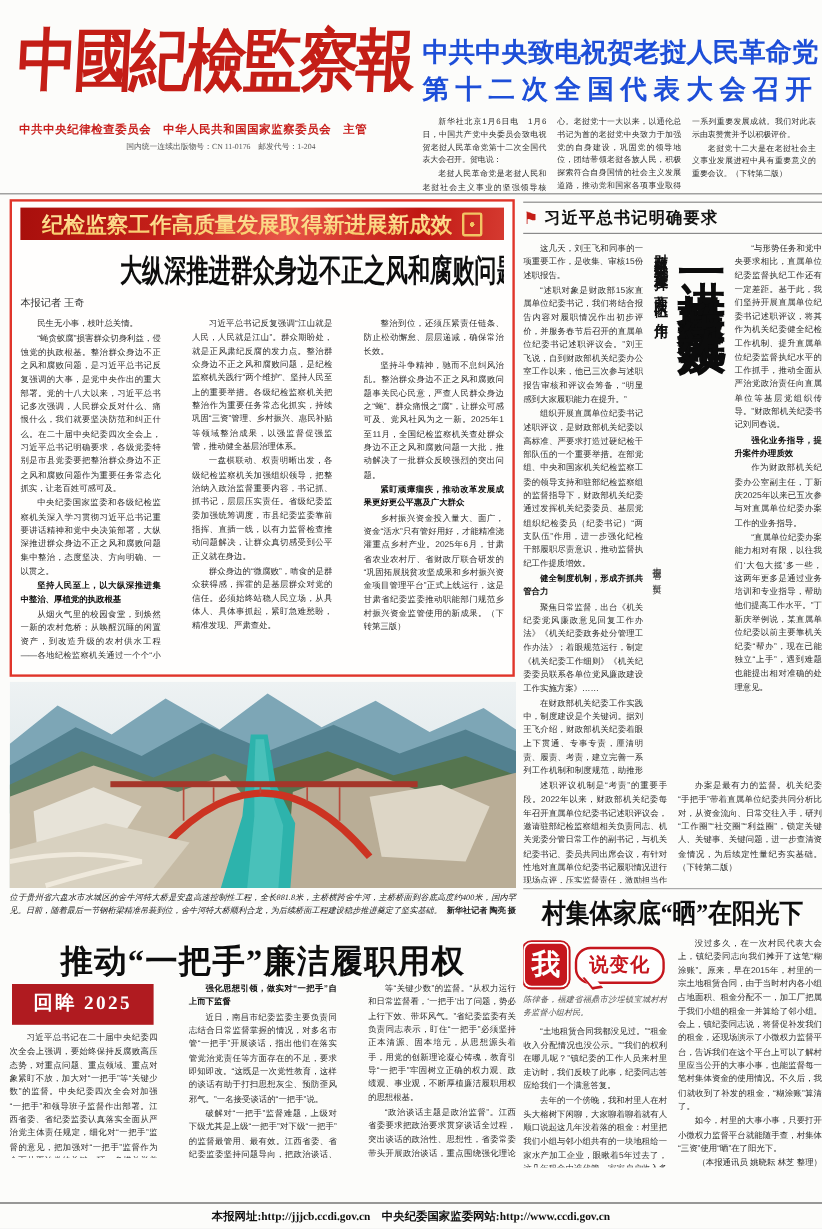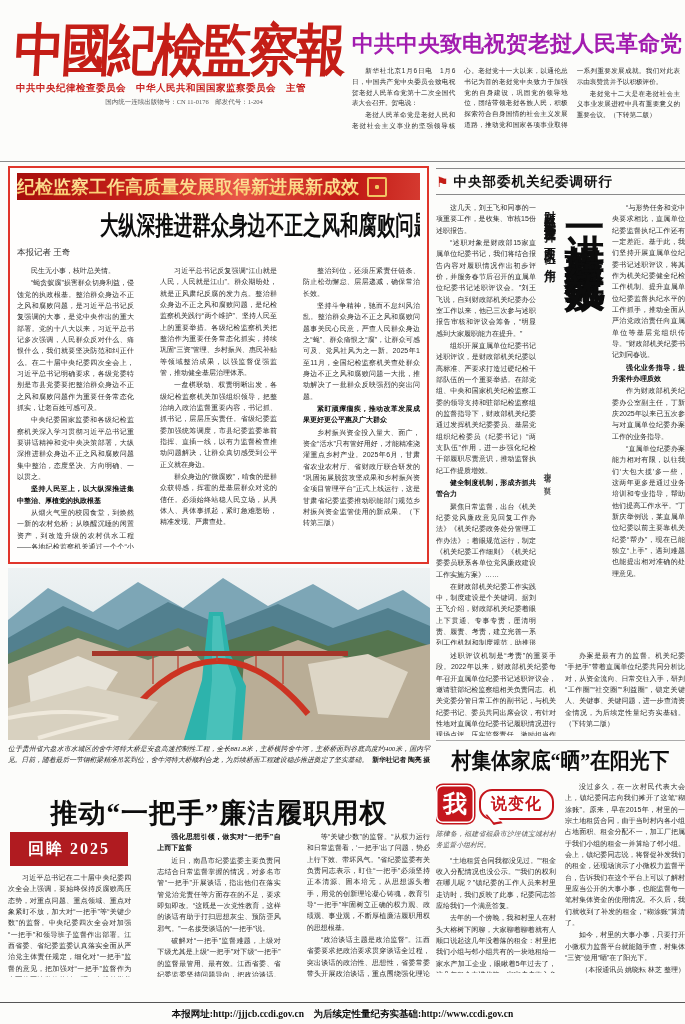--- a/index.html
+++ b/index.html
@@ -7,33 +7,33 @@
         font-family:"Liberation Sans",sans-serif;color:#222;overflow:hidden}
   .abs{position:absolute}
   
   .mast-title{font-family:"Liberation Serif",serif;font-weight:900;color:#c41e17;
               font-size:50px;letter-spacing:-3px;line-height:1.0;white-space:nowrap;
               transform:skewX(-3deg) scaleY(1.12);transform-origin:left top}
   .mast-sup{color:#c8201d;font-weight:bold;font-size:9.5px;letter-spacing:.5px;white-space:nowrap}
   .daterow{display:flex;justify-content:space-between;border-top:1px solid #9a9a9a;border-bottom:1px solid #9a9a9a;
            padding:3px 2px;font-size:10.5px;font-weight:bold;color:#222}
   .pubcode{font-size:6.5px;color:#555;text-align:center;font-family:"Liberation Serif",serif}
-  .tr-headline{font-family:"Liberation Serif",serif;font-weight:900;color:#a21caf;font-size:22px;line-height:1.42;white-space:nowrap}
+  .tr-headline{font-family:"Liberation Serif",serif;font-weight:900;color:#1d4ed8;font-size:22px;line-height:1.42;white-space:nowrap}
   .tr-l2{letter-spacing:5.5px}
   .hairline{background:#8a8a8a;height:1px}
   
   .art{font-size:7px;line-height:1.62;color:#2c2c2c;overflow:hidden;text-align:justify}
   .art p{margin:0 0 1px 0;text-indent:2em;text-align:justify}
   .art p.bold{font-weight:bold;color:#101010}
   .art p.credit{text-align:right;text-indent:0}
   .cols3{display:flex;gap:26px}
   .cols3 > div{flex:1 1 0}
   
   .leadbox{border:2px solid #e0352a;background:#fffefd;padding:5px 7px;box-sizing:border-box}
-  .banner{height:27px;display:flex;align-items:center;padding:0 0;
+  .banner{height:27px;display:flex;align-items:center;padding:0 18px;
           background:linear-gradient(95deg,#a80f0c 0%,#c5201a 30%,#e85648 55%,#c01712 82%,#d53a30 100%)}
   .banner-text{font-family:"Liberation Serif",serif;font-weight:900;font-size:18px;white-space:nowrap;
                background:linear-gradient(180deg,#ffe9a8,#f7c965);-webkit-background-clip:text;background-clip:text;
                color:#f8d775;-webkit-text-fill-color:transparent}
   .seal{width:16px;height:16px;border:2px solid #f2c564;margin-left:8px;border-radius:2px;
         background:radial-gradient(circle at 50% 50%,#f2c564 18%,rgba(0,0,0,0) 20%)}
   .lead-h{white-space:nowrap;font-family:"Liberation Serif",serif;font-weight:900;color:#0d0d0d;
           font-size:26px;transform:scaleX(.71);transform-origin:center;display:inline-block}
   .byline{font-size:8.5px;color:#333;text-align:left}
   
@@ -70,26 +70,27 @@
   .footer{border-top:1px solid #555;padding-top:5px;text-align:center;font-weight:bold;font-size:9.5px;color:#111;
           font-family:"Liberation Serif",serif}
 </style>
 </head>
 <body>
 
 <div class="page">
 
   <div class="abs" style="left:16px;top:22px;width:336px">
     <div class="mast-title">中國紀檢監察報</div>
-    <div class="mast-sup" style="margin-top:10px">中共中央纪律检查委员会　中华人民共和国国家监察委员会　主管</div>
+    <div class="mast-sup" style="margin-top:30px">中共中央纪律检查委员会　中华人民共和国国家监察委员会　主管</div>
     <div class="pubcode" style="margin-top:3px">国内统一连续出版物号：CN 11-0176　邮发代号：1-204</div>
   </div>
 
   <div class="abs" style="left:352px;top:28px;width:328px">
     <div class="tr-headline">中共中央致电祝贺老挝人民革命党</div>
+    <div class="tr-headline tr-l2">第十二次全国代表大会召开</div>
     <div class="art" style="margin-top:7px;height:94px;column-count:3;column-gap:9px;font-size:6.6px">
         <p>新华社北京1月6日电　1月6日，中国共产党中央委员会致电祝贺老挝人民革命党第十二次全国代表大会召开。贺电说：</p>
         <p>老挝人民革命党是老挝人民和老挝社会主义事业的坚强领导核心。老挝党十一大以来，以通伦总书记为首的老挝党中央致力于加强党的自身建设，巩固党的领导地位，团结带领老挝各族人民，积极探索符合自身国情的社会主义发展道路，推动党和国家各项事业取得一系列重要发展成就。我们对此表示由衷赞赏并予以积极评价。</p>
         <p>老挝党十二大是在老挝社会主义事业发展进程中具有重要意义的重要会议。（下转第二版）</p>
       </div>
   </div>
 
   <div class="abs hairline" style="left:0;top:161px;width:685px"></div>
 
   <div class="abs leadbox" style="left:8px;top:166px;width:421px;height:398px">
@@ -118,21 +119,21 @@
           <p>整治到位，还须压紧责任链条、防止松劲懈怠、层层递减，确保常治长效。</p>
           <p>坚持斗争精神，驰而不息纠风治乱。整治群众身边不正之风和腐败问题事关民心民意，严查人民群众身边之“蝇”、群众痛恨之“腐”，让群众可感可及、党风社风为之一新。2025年1至11月，全国纪检监察机关查处群众身边不正之风和腐败问题一大批，推动解决了一批群众反映强烈的突出问题。</p>
           <p class="bold">紧盯顽瘴痼疾，推动改革发展成果更好更公平惠及广大群众</p>
           <p>乡村振兴资金投入量大、面广，资金“活水”只有管好用好，才能精准浇灌重点乡村产业。2025年6月，甘肃省农业农村厅、省财政厅联合研发的“巩固拓展脱贫攻坚成果和乡村振兴资金项目管理平台”正式上线运行，这是甘肃省纪委监委推动职能部门规范乡村振兴资金监管使用的新成果。（下转第三版）</p>
         </div>
     </div>
   </div>
 
   <div class="abs colhead" style="left:436px;top:168px;width:249px">
     <span class="flag">⚑</span>
-    <span class="colhead-t">中央部委机关纪委调研行</span>
+    <span class="colhead-t">习近平总书记明确要求</span>
   </div>
 
   <div class="abs" style="left:436px;top:202px;width:249px;height:443px;display:flex;gap:6px">
     <div class="art" style="width:100px;height:443px;flex:none">
         <p>这几天，刘王飞和同事的一项重要工作，是收集、审核15份述职报告。</p>
         <p>“述职对象是财政部15家直属单位纪委书记，我们将结合报告内容对履职情况作出初步评价，并服务春节后召开的直属单位纪委书记述职评议会。”刘王飞说，自到财政部机关纪委办公室工作以来，他已三次参与述职报告审核和评议会筹备，“明显感到大家履职能力在提升。”</p>
         <p>组织开展直属单位纪委书记述职评议，是财政部机关纪委以高标准、严要求打造过硬纪检干部队伍的一个重要举措。在部党组、中央和国家机关纪检监察工委的领导支持和驻部纪检监察组的监督指导下，财政部机关纪委通过发挥机关纪委委员、基层党组织纪检委员（纪委书记）“两支队伍”作用，进一步强化纪检干部履职尽责意识，推动监督执纪工作提质增效。</p>
         <p class="bold">健全制度机制，形成齐抓共管合力</p>
         <p>聚焦日常监督，出台《机关纪委党风廉政意见回复工作办法》《机关纪委政务处分管理工作办法》；着眼规范运行，制定《机关纪委工作细则》《机关纪委委员联系各单位党风廉政建设工作实施方案》……</p>
         <p>在财政部机关纪委工作实践中，制度建设是个关键词。据刘王飞介绍，财政部机关纪委着眼上下贯通、专事专责，厘清明责、履责、考责，建立完善一系列工作机制和制度规范，助推形成监督执纪合力。</p>
@@ -192,21 +193,21 @@
       <path d="M0,140 L80,118 L150,134 L120,172 L0,172 Z" fill="#d8d1c0"></path>
       <path d="M0,150 Q60,138 110,150 Q70,158 30,170" fill="none" stroke="#efe9dc" stroke-width="4"></path>
     </svg>
   </div>
   <div class="abs caption" style="left:8px;top:744px;width:422px">
     <span>位于贵州省六盘水市水城区的舍牛河特大桥是安盘高速控制性工程，全长881.8米，主桥横跨舍牛河，主桥桥面到谷底高度约400米，国内罕见。日前，随着最后一节钢桁梁精准吊装到位，舍牛河特大桥顺利合龙，为后续桥面工程建设稳步推进奠定了坚实基础。</span>
     <b style="float:right">新华社记者 陶亮 摄</b>
   </div>
 
   <div class="abs" style="left:8px;top:779px;width:422px">
-    <div class="jx-head" style="margin-top:16px">推动“一把手”廉洁履职用权</div>
+    <div class="jx-head" style="margin-top:4px">推动“一把手”廉洁履职用权</div>
     <div class="cols3" style="height:146px">
       <div class="art" style="height:146px">
         <span class="review">回眸 2025</span>
         <div>
             <p>习近平总书记在二十届中央纪委四次全会上强调，要始终保持反腐败高压态势，对重点问题、重点领域、重点对象紧盯不放，加大对“一把手”等“关键少数”的监督。中央纪委四次全会对加强“一把手”和领导班子监督作出部署。江西省委、省纪委监委认真落实全面从严治党主体责任规定，细化对“一把手”监督的意见，把加强对“一把手”监督作为全面从严治党的关键一环，多措并举着力织密全方位监督体系，不断强化对公权力的监督制约，推动“一把手”廉洁履职用权。</p>
           </div>
       </div>
       <div class="art" style="height:146px">
           <p class="bold">强化思想引领，做实对“一把手”自上而下监督</p>
           <p>近日，南昌市纪委监委主要负责同志结合日常监督掌握的情况，对多名市管“一把手”开展谈话，指出他们在落实管党治党责任等方面存在的不足，要求即知即改。“这既是一次党性教育，这样的谈话有助于打扫思想灰尘、预防歪风邪气。”一名接受谈话的“一把手”说。</p>
@@ -235,16 +236,16 @@
       </div>
       <div class="art" style="flex:1;height:208px">
           <p>没过多久，在一次村民代表大会上，镇纪委同志向我们摊开了这笔“糊涂账”。原来，早在2015年，村里的一宗土地租赁合同，由于当时村内各小组占地面积、租金分配不一，加工厂把属于我们小组的租金一并算给了邻小组。会上，镇纪委同志说，将督促补发我们的租金，还现场演示了小微权力监督平台，告诉我们在这个平台上可以了解村里应当公开的大事小事，也能监督每一笔村集体资金的使用情况。不久后，我们就收到了补发的租金，“糊涂账”算清了。</p>
           <p>如今，村里的大事小事，只要打开小微权力监督平台就能随手查，村集体“三资”使用“晒”在了阳光下。</p>
           <p class="credit">（本报通讯员 姚晓耘 林芝 整理）</p>
         </div>
     </div>
   </div>
 
   <div class="abs footer" style="left:0;top:1002px;width:685px">
-    <span>本报网址:http://jjjcb.ccdi.gov.cn　为后续定性量纪夯实基础:http://www.ccdi.gov.cn</span>
+    <span>本报网址:http://jjjcb.ccdi.gov.cn　中央纪委国家监委网站:http://www.ccdi.gov.cn</span>
   </div>
 
 </div>
 
 </body></html>

